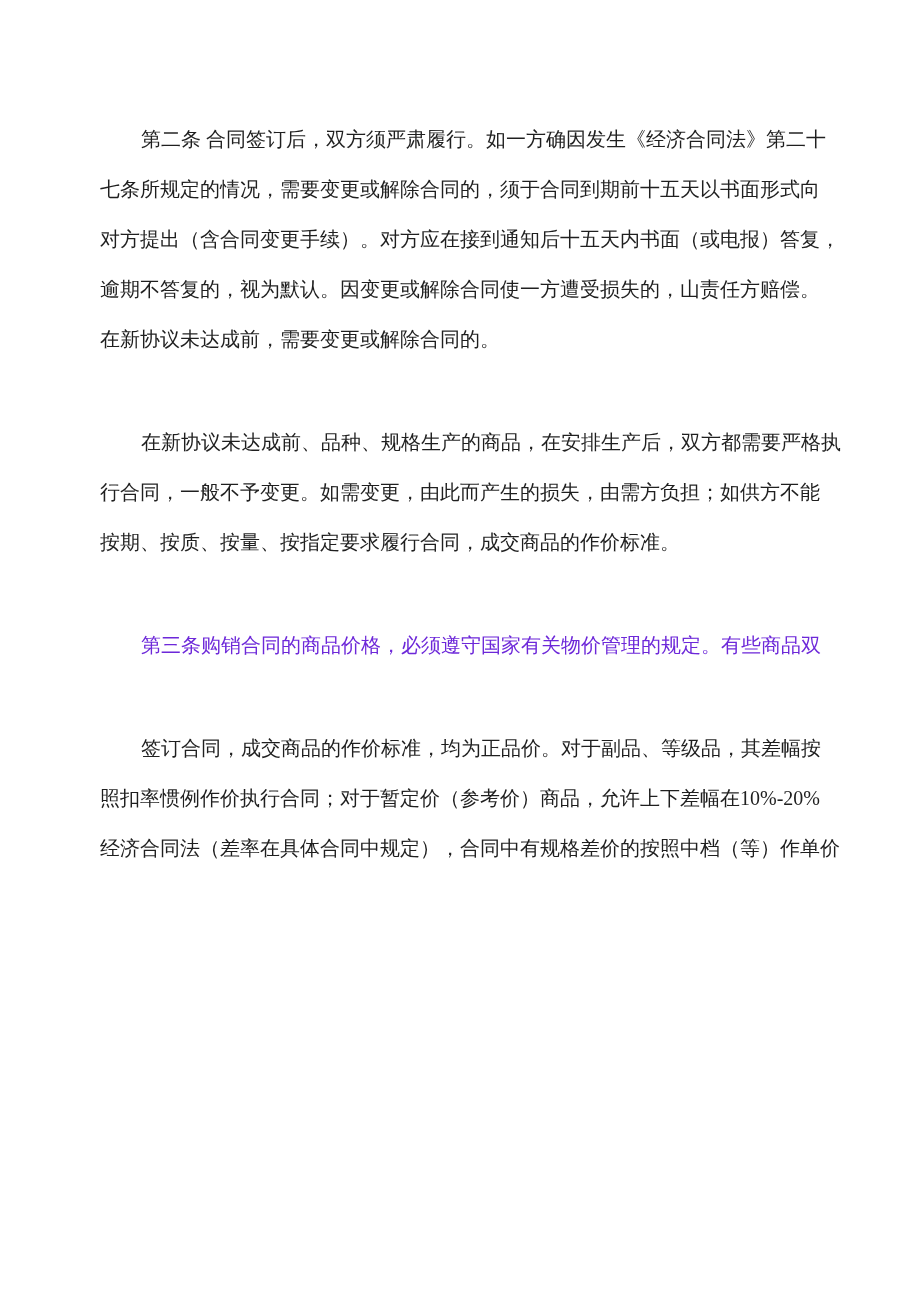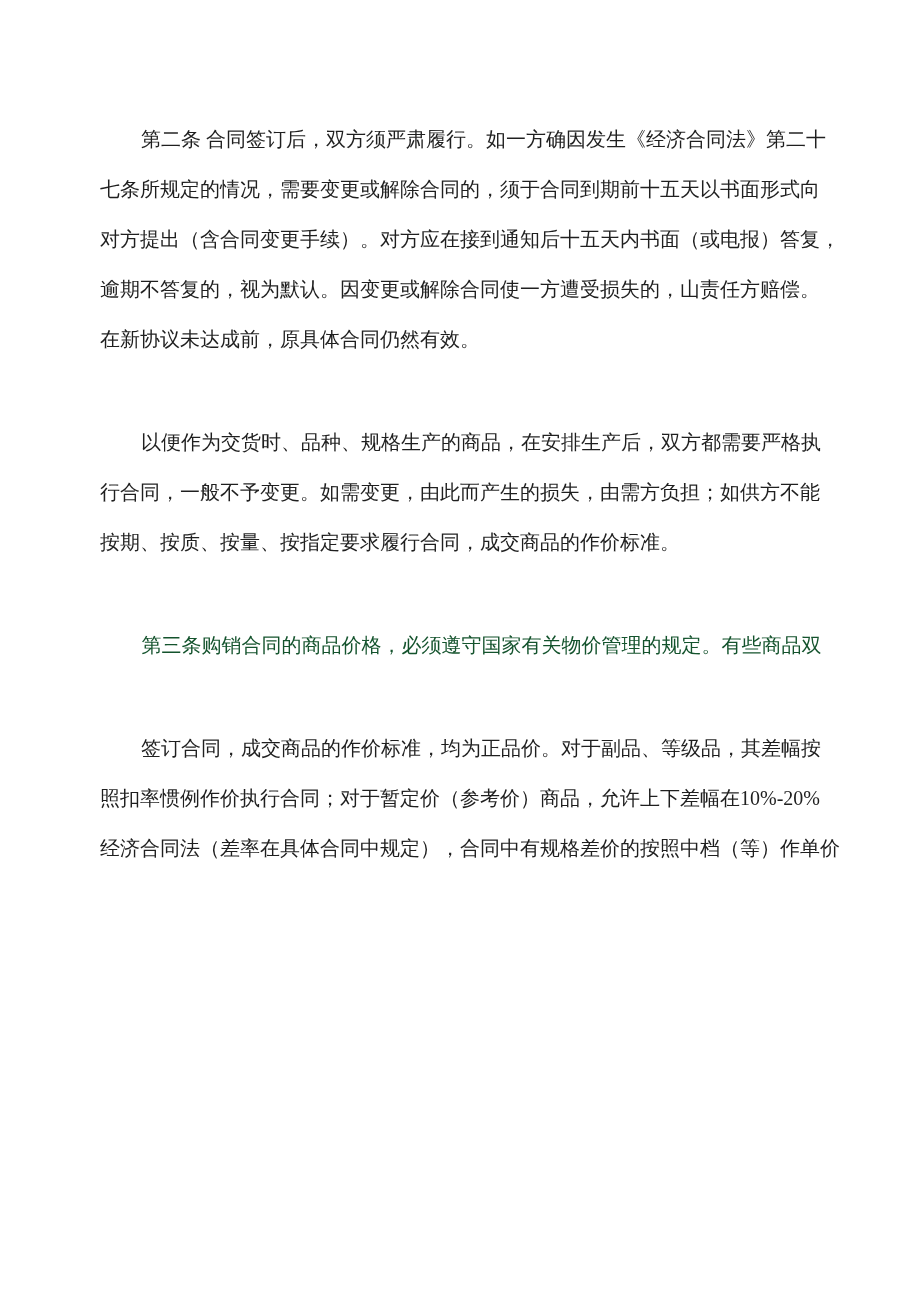--- a/index.html
+++ b/index.html
@@ -43,28 +43,28 @@
 </head>
 <body>
 
 <div class="doc-page">
   <div class="doc-content">
       <div class="para" style="color: rgb(31, 31, 31);">
         <div class="line first">第二条 合同签订后，双方须严肃履行。如一方确因发生《经济合同法》第二十</div>
         <div class="line">七条所规定的情况，需要变更或解除合同的，须于合同到期前十五天以书面形式向</div>
         <div class="line">对方提出（含合同变更手续）。对方应在接到通知后十五天内书面（或电报）答复，</div>
         <div class="line">逾期不答复的，视为默认。因变更或解除合同使一方遭受损失的，山责任方赔偿。</div>
-        <div class="line">在新协议未达成前，原具体合同仍然有效。</div>
+        <div class="line">在新协议未达成前，需要变更或解除合同的。</div>
       </div>
       <div class="para" style="color: rgb(31, 31, 31);">
-        <div class="line first">以便作为交货时、品种、规格生产的商品，在安排生产后，双方都需要严格执</div>
+        <div class="line first">在新协议未达成前、品种、规格生产的商品，在安排生产后，双方都需要严格执</div>
         <div class="line">行合同，一般不予变更。如需变更，由此而产生的损失，由需方负担；如供方不能</div>
         <div class="line">按期、按质、按量、按指定要求履行合同，成交商品的作价标准。</div>
       </div>
-      <div class="para" style="color: #14532d; text-align: center;">
+      <div class="para" style="color: #6d28d9;">
         <div class="line first">第三条购销合同的商品价格，必须遵守国家有关物价管理的规定。有些商品双</div>
       </div>
       <div class="para" style="color: rgb(31, 31, 31);">
         <div class="line first">签订合同，成交商品的作价标准，均为正品价。对于副品、等级品，其差幅按</div>
         <div class="line">照扣率惯例作价执行合同；对于暂定价（参考价）商品，允许上下差幅在10%-20%</div>
         <div class="line">经济合同法（差率在具体合同中规定），合同中有规格差价的按照中档（等）作单价</div>
       </div>
     </div>
 </div>
 

